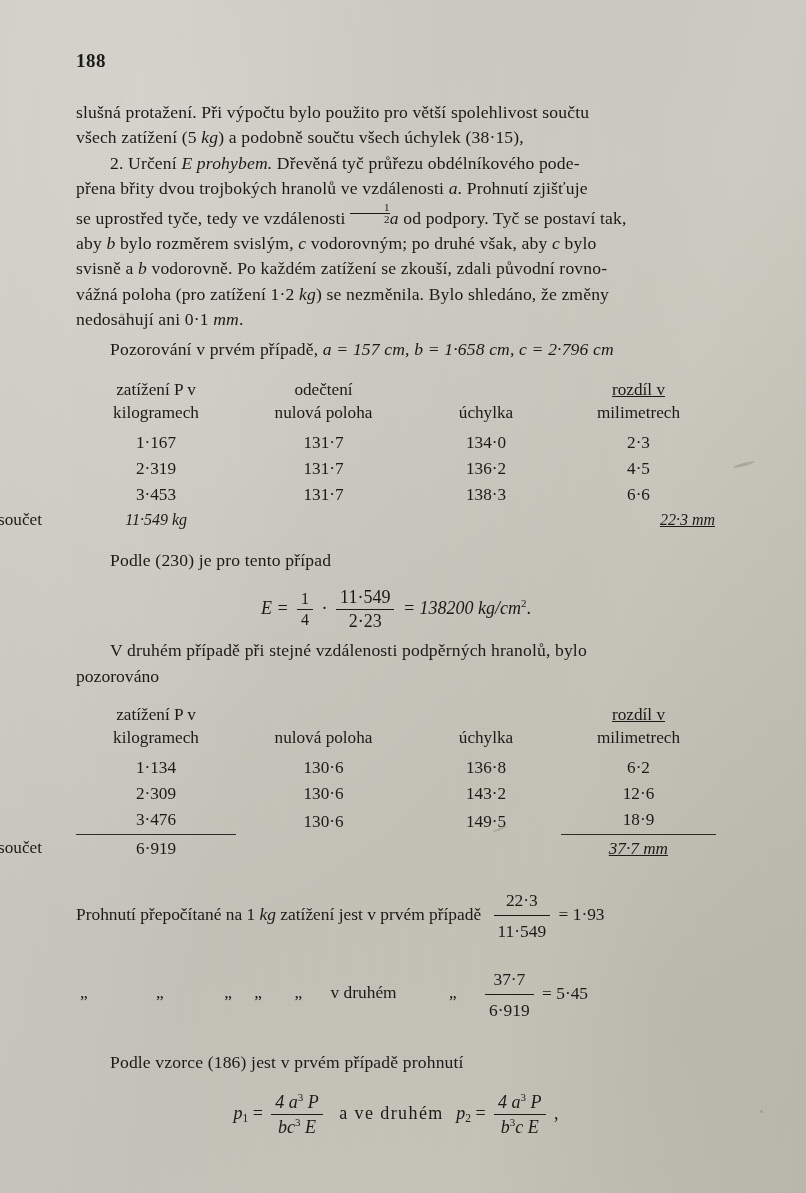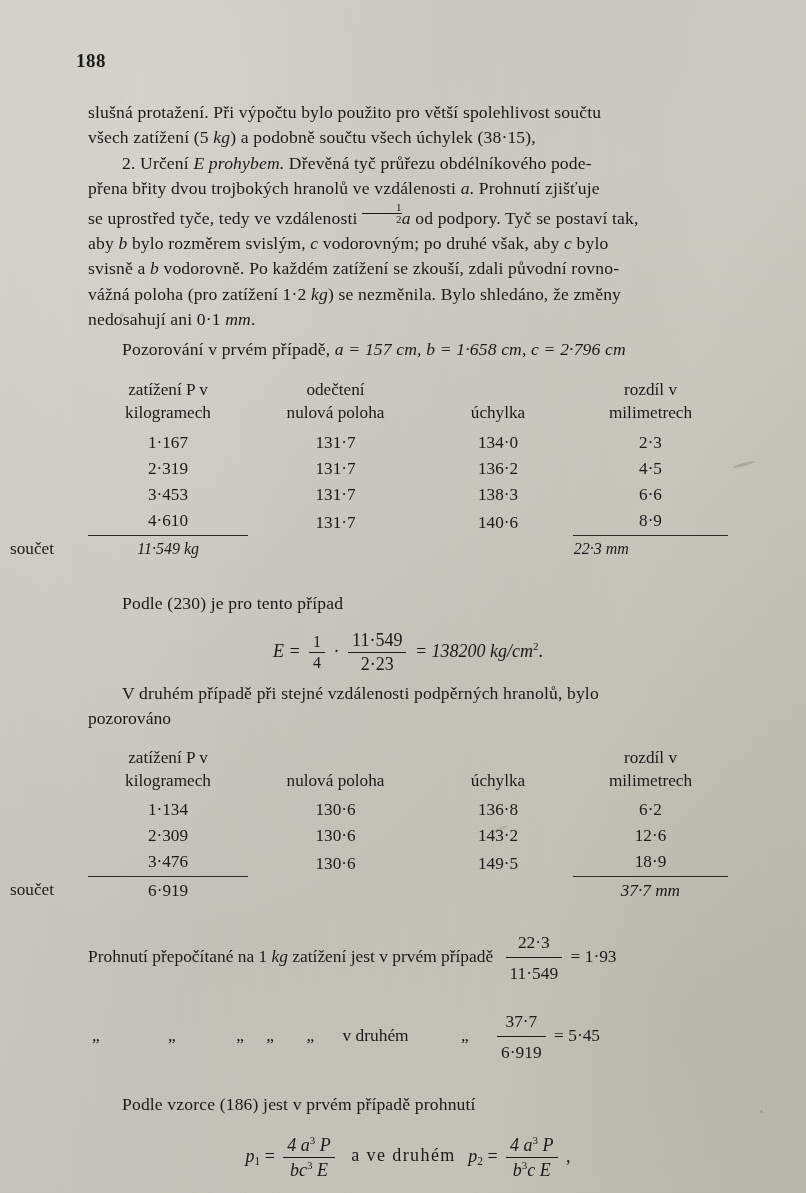--- a/index.html
+++ b/index.html
@@ -40,21 +40,21 @@
   .folio {
     position: absolute;
     left: 76px;
     top: 50px;
     font-size: 19px;
     font-weight: bold;
     letter-spacing: .5px;
   }
   .body-col {
     position: absolute;
-    left: 88px;
+    left: 76px;
     top: 100px;
     width: 640px;
   }
   p.para {
     margin: 0 0 0 0;
     font-size: 17.6px;
     line-height: 25.4px;
     text-align: justify;
     text-justify: inter-word;
     letter-spacing: .15px;
@@ -85,21 +85,21 @@
     font-weight: normal;
     padding: 0;
     text-align: center;
     vertical-align: bottom;
   }
   .hdr-row td { padding-bottom: 0px; }
   .hdr2-row td { padding-bottom: 5px; }
   .col-a { width: 160px; }
   .col-b { width: 175px; }
   .col-c { width: 150px; }
-  .col-d { width: 155px; }
+  .col-d { width: 155px; text-decoration: underline; }
   .num td { padding-top: 1.5px; padding-bottom: 1.5px; }
   .ruled td.r { border-bottom: 1px solid #2a2a26; padding-bottom: 3px; }
   .sum-row {
     position: relative;
     font-size: 17.2px;
     margin-top: 3px;
   }
   .sum-left {
     position: absolute;
     left: -78px;
@@ -194,44 +194,38 @@
         <td>131·7</td>
         <td>136·2</td>
         <td>4·5</td>
       </tr>
       <tr class="num">
         <td>3·453</td>
         <td>131·7</td>
         <td>138·3</td>
         <td>6·6</td>
       </tr>
-      <tr class="num ruled">
-        <td class="r">4·610</td>
-        <td>131·7</td>
-        <td>140·6</td>
-        <td class="r">8·9</td>
-      </tr>
     </tbody>
       </table>
 
     <div class="sum-row">
       <span class="sum-left">součet</span>
       <table style="width:100%;border-collapse:collapse;font-size:16px">
         <tbody>
             <tr>
           <td class="col-a" style="text-align:center"><span class="it">11·549 kg</span></td>
           <td class="col-b"></td>
           <td class="col-c"></td>
-          <td class="col-d" style="text-align:left"><span class="it">22·3 mm</span></td>
+          <td class="col-d" style="text-align:right"><span class="it">22·3 mm</span></td>
         </tr>
       </tbody>
         </table>
     </div>
 
-    <p class="para indent sp" style="margin-top:32px">
+    <p class="para indent sp" style="margin-top:18px">
       <span>Podle (230) je pro tento případ</span>
     </p>
 
     <div class="eq-block">
       <span class="it">E =</span>
       <span class="frac sm">
         <span class="n">1</span>
         <span class="d">4</span>
       </span>
       <span>·</span>

